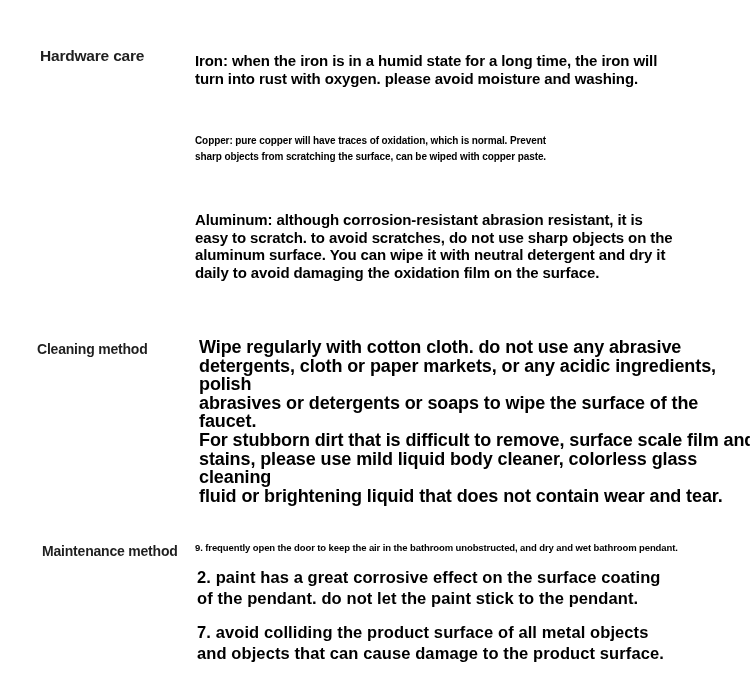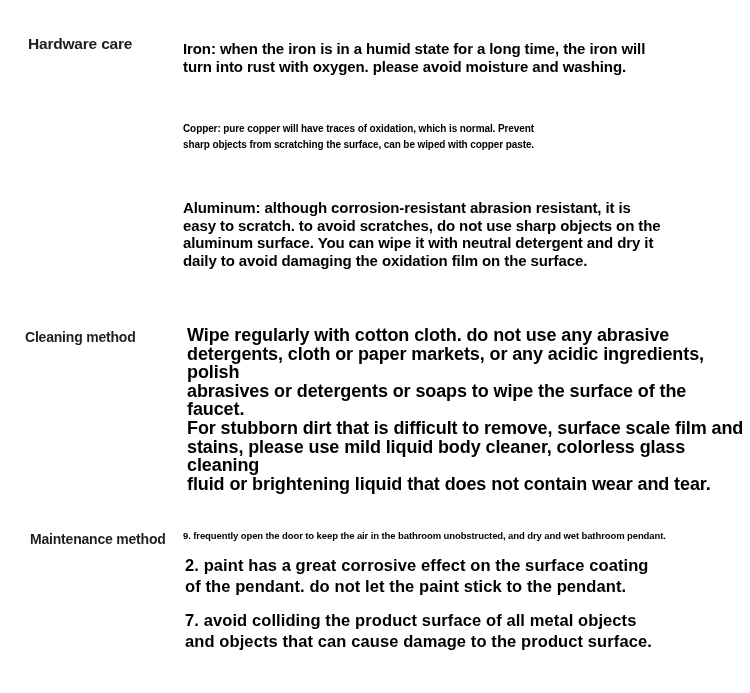--- a/index.html
+++ b/index.html
@@ -9,21 +9,21 @@
   }
   .page {
     position: relative;
     width: 750px;
     height: 693px;
     background: #ffffff;
     overflow: hidden;
     font-family: "Liberation Sans", sans-serif;
     color: #262626;
   }
-  .abs { position: absolute; margin: 0; }
+  .abs { position: absolute; margin: 12px; }
   .label {
     font-weight: 700;
     color: #1f1f1f;
     white-space: nowrap;
     letter-spacing: -0.2px;
   }
   .para {
     font-weight: 700;
     color: #000000;
     white-space: pre-line;

